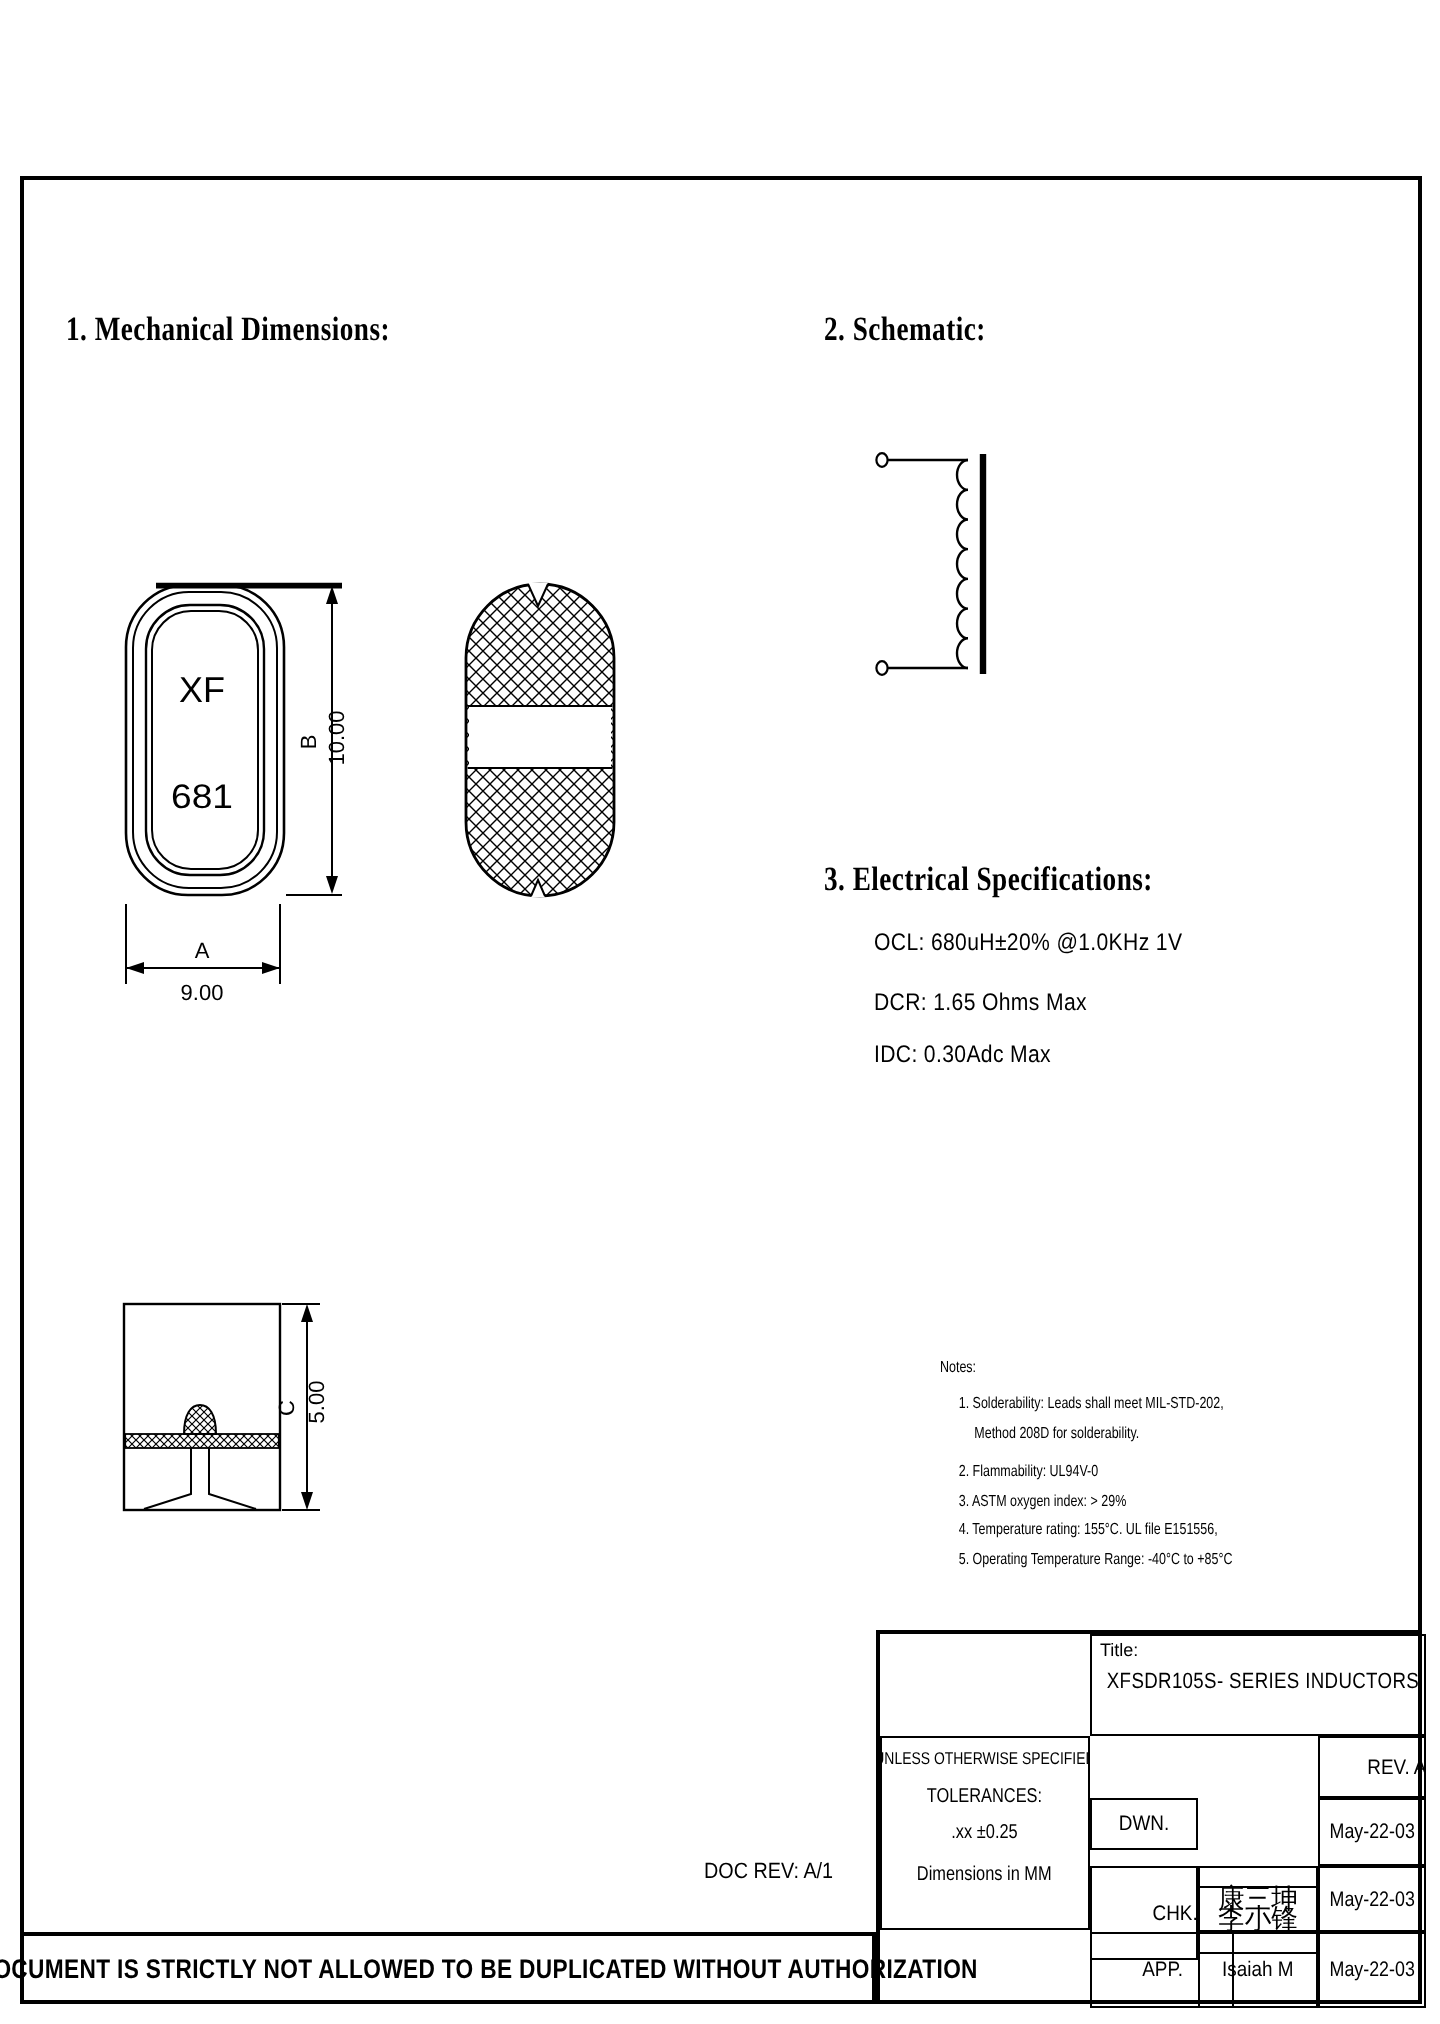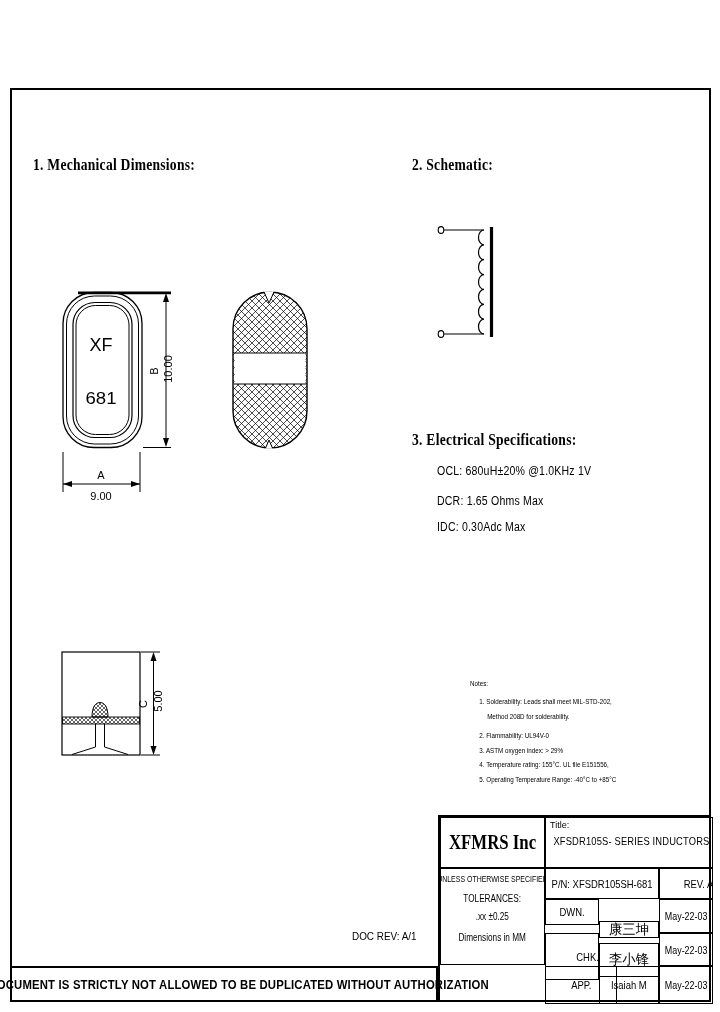--- a/index.html
+++ b/index.html
@@ -122,54 +122,48 @@
   <div class="nl2">Method 208D for solderability.</div>
   <div class="nl">2. Flammability: UL94V-0</div>
   <div class="nl">3. ASTM oxygen index: &gt; 29%</div>
   <div class="nl">4. Temperature rating: 155°C. UL file E151556,</div>
   <div class="nl">5. Operating Temperature Range: -40°C to +85°C</div>
 </div>
 
 <div class="docrev">DOC REV: A/1</div>
 
 <div class="tblock">
-  <div class="cell" style="left:0;top:0;width:105px;height:51px;">
-    <span class="fit company">XFMRS Inc</span>
-  </div>
   <div class="cell titlecell" style="left:105px;top:0;width:168px;height:51px;text-align:center;">
     <span class="titlelabel">Title:</span>
     <span class="titleval">XFSDR105S- SERIES INDUCTORS</span>
   </div>
   <div class="cell leftcol" style="left:0;top:51px;width:105px;height:97px;">
     <div class="unless">UNLESS OTHERWISE SPECIFIED</div>
     <div class="tol">TOLERANCES:</div>
     <div class="tolval">.xx ±0.25</div>
     <div class="dimmm">Dimensions in MM</div>
-  </div>
-  <div class="cell" style="left:105px;top:51px;width:114px;height:31px;">
-    <span class="fit sm">P/N: XFSDR105SH-681</span>
   </div>
   <div class="cell" style="left:219px;top:51px;width:54px;height:31px;padding-left:24px;">
     <span class="fit sm">REV. A</span>
   </div>
 
   <div class="cell" style="left:105px;top:82px;width:54px;height:26px;">
     <span class="fit sm">DWN.</span>
   </div>
   <div class="cell" style="left:159px;top:82px;width:60px;height:34px;margin-top:44px;">
     <span class="fit sig-cn">李小锋</span>
   </div>
   <div class="cell" style="left:219px;top:82px;width:54px;height:34px;">
     <span class="fit sm" style="transform:scaleX(.85);">May-22-03</span>
   </div>
 
   <div class="cell" style="left:105px;top:116px;width:54px;height:47px;padding-left:31px;">
     <span class="fit sm">CHK.</span>
   </div>
-  <div class="cell" style="left:159px;top:104px;width:60px;height:17px;">
+  <div class="cell" style="left:159px;top:116px;width:60px;height:33px;">
     <span class="fit sig-cn">康三坤</span>
   </div>
   <div class="cell" style="left:219px;top:116px;width:54px;height:33px;">
     <span class="fit sm" style="transform:scaleX(.85);">May-22-03</span>
   </div>
 
   <div class="cell" style="left:105px;top:149px;width:72px;height:38px;">
     <span class="fit sm">APP.</span>
   </div>
   <div class="cell" style="left:159px;top:149px;width:60px;height:38px;">

